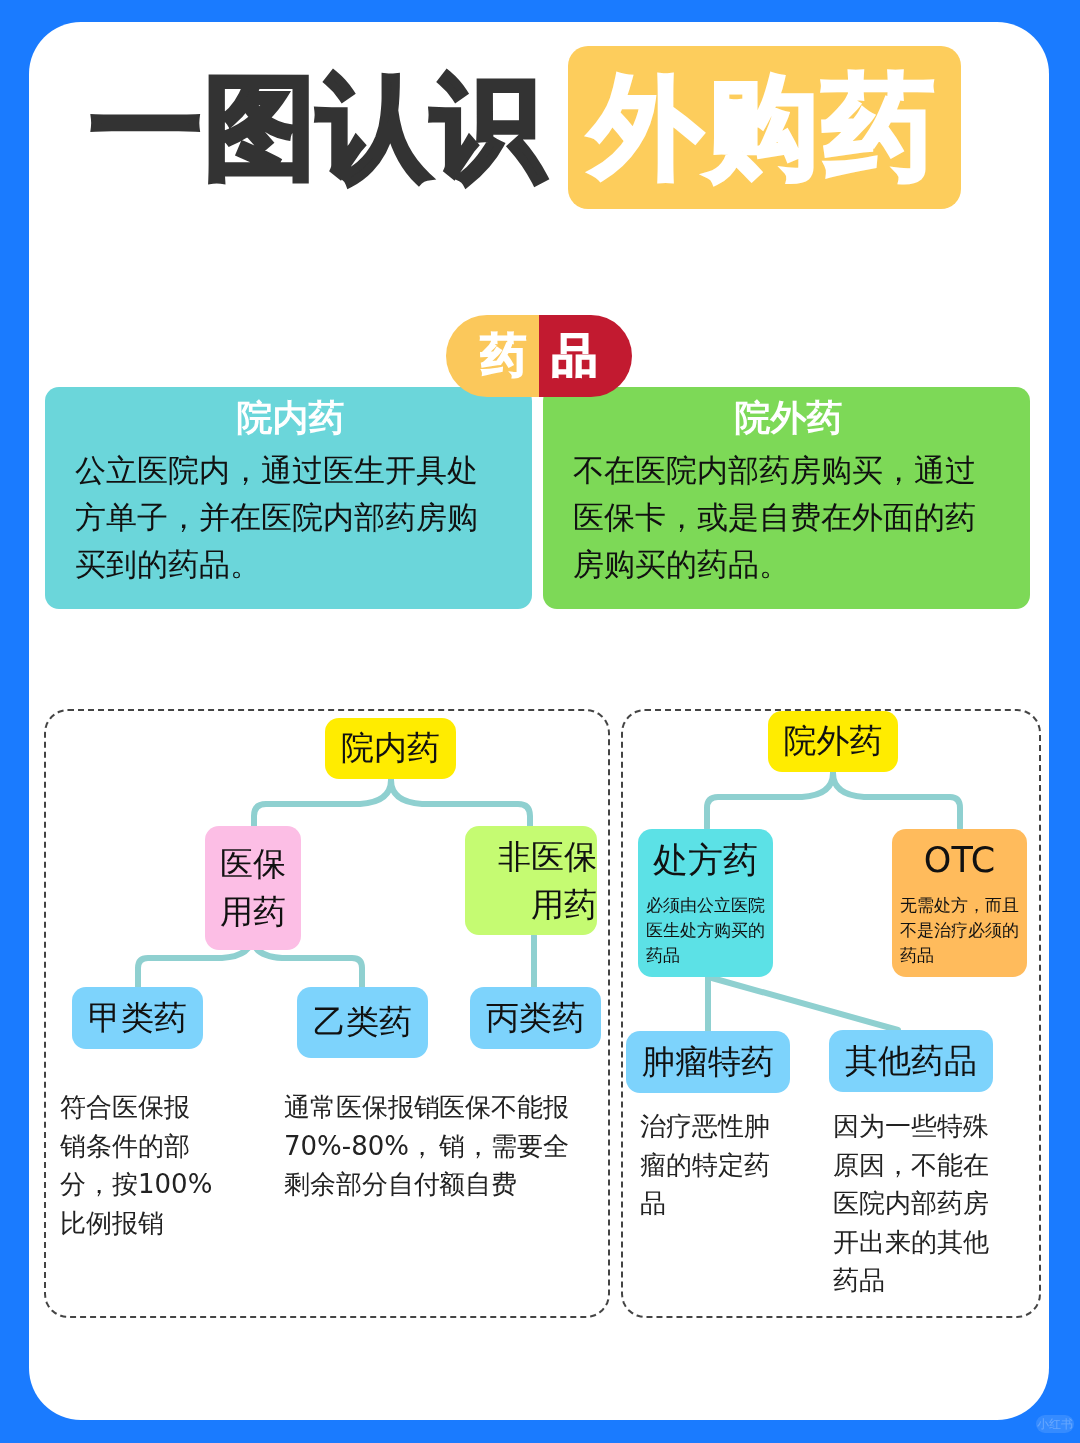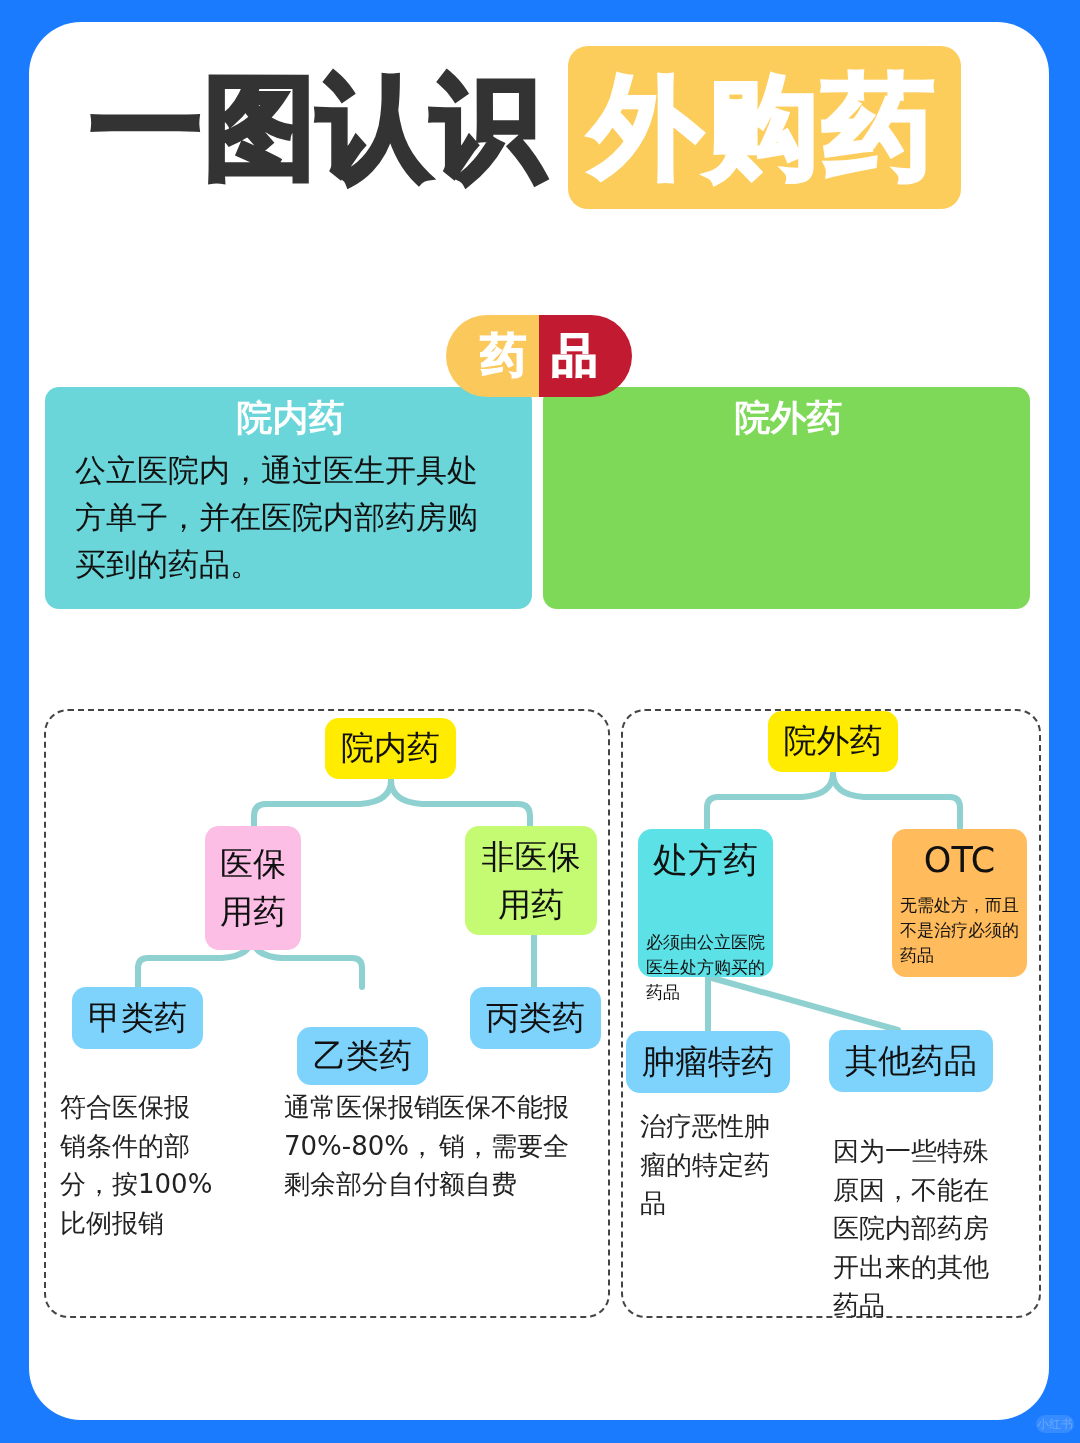--- a/index.html
+++ b/index.html
@@ -61,21 +61,21 @@
 
   .node {
     position: absolute; border-radius: 14px; color: #111;
     display: flex; flex-direction: column; align-items: center; justify-content: center;
     text-align: center;
   }
   .node.yellow { background: #ffec00; font-size: 33px; }
   .node.pink { background: #fcbee5; font-size: 33px; line-height: 48px; }
   .node.lime { background: #c5fb72; font-size: 33px; line-height: 48px; }
   .node.gray { background: #7dd3fc; font-size: 33px; }
-  .node.cyan { background: #5ce1e6; gap: 37px; }
+  .node.cyan { background: #5ce1e6; }
   .node.orange { background: #ffbb5c; }
   .node .big { font-size: 35px; line-height: 50px; }
   .node .small { font-size: 17px; line-height: 25px; text-align: left; margin-top: 8px; padding: 0 4px; }
 
   .desc {
     position: absolute; font-size: 26px; line-height: 38.5px; color: #222;
   }
   svg.lines { position: absolute; left: 0; top: 0; pointer-events: none; }
   .watermark {
     position: absolute; left: 1036px; top: 1415px; width: 38px; height: 18px;
@@ -99,20 +99,25 @@
 <div class="def-card in">
   <div class="h">院内药</div>
   <div class="body">
     <div>公立医院内，通过医生开具处</div>
     <div>方单子，并在医院内部药房购</div>
     <div>买到的药品。</div>
   </div>
 </div>
 <div class="def-card out">
   <div class="h">院外药</div>
+  <div class="body">
+    <div>不在医院内部药房购买，通过</div>
+    <div>医保卡，或是自费在外面的药</div>
+    <div>房购买的药品。</div>
+  </div>
 </div>
 
 <div class="dash-box box-l"></div>
 <div class="dash-box box-r"></div>
 
 <svg class="lines" width="1080" height="1443">
   <g fill="none" stroke="#8fd0d0" stroke-width="6" stroke-linecap="round" stroke-linejoin="round">
 
     <path d="M391,780 Q391,802 360,804 L266,804 Q254,804 254,816 L254,826"></path>
     <path d="M391,780 Q391,802 422,804 L518,804 Q530,804 530,816 L530,826"></path>
@@ -129,27 +134,27 @@
     <path d="M712,978 L898,1030"></path>
   </g>
 </svg>
 
 <div class="node yellow" style="left:325px;top:718px;width:131px;height:61px;">院内药</div>
 
 <div class="node pink" style="left:205px;top:826px;width:96px;height:124px;">
   <div>医保</div>
   <div>用药</div>
 </div>
-<div class="node lime" style="left:465px;top:826px;width:132px;height:109px;">
+<div class="node lime" style="left:465px;top:826px;width:132px;height:109px;align-items:flex-end;">
   <div>非医保</div>
   <div>用药</div>
 </div>
 
 <div class="node gray" style="left:72px;top:987px;width:131px;height:62px;">甲类药</div>
-<div class="node gray" style="left:297px;top:987px;width:131px;height:58px;margin-top:40px;">乙类药</div>
+<div class="node gray" style="left:297px;top:987px;width:131px;height:71px;">乙类药</div>
 <div class="node gray" style="left:470px;top:987px;width:131px;height:62px;">丙类药</div>
 
 <div class="desc" style="left:60px;top:1088px;">
   <div>符合医保报</div>
   <div>销条件的部</div>
   <div>分，按100%</div>
   <div>比例报销</div>
 </div>
 <div class="desc" style="left:284px;top:1088px;">
   <div>通常医保报销</div>
@@ -182,21 +187,21 @@
 </div>
 
 <div class="node gray" style="left:626px;top:1031px;width:164px;height:62px;">肿瘤特药</div>
 <div class="node gray" style="left:829px;top:1030px;width:164px;height:62px;">其他药品</div>
 
 <div class="desc" style="left:640px;top:1107px;">
   <div>治疗恶性肿</div>
   <div>瘤的特定药</div>
   <div>品</div>
 </div>
-<div class="desc" style="left:833px;top:1132px;">
+<div class="desc" style="left:833px;top:1107px;">
   <div>因为一些特殊</div>
   <div>原因，不能在</div>
   <div>医院内部药房</div>
   <div>开出来的其他</div>
   <div>药品</div>
 </div>
 
 <div class="watermark">小红书</div>
 
 </body></html>

